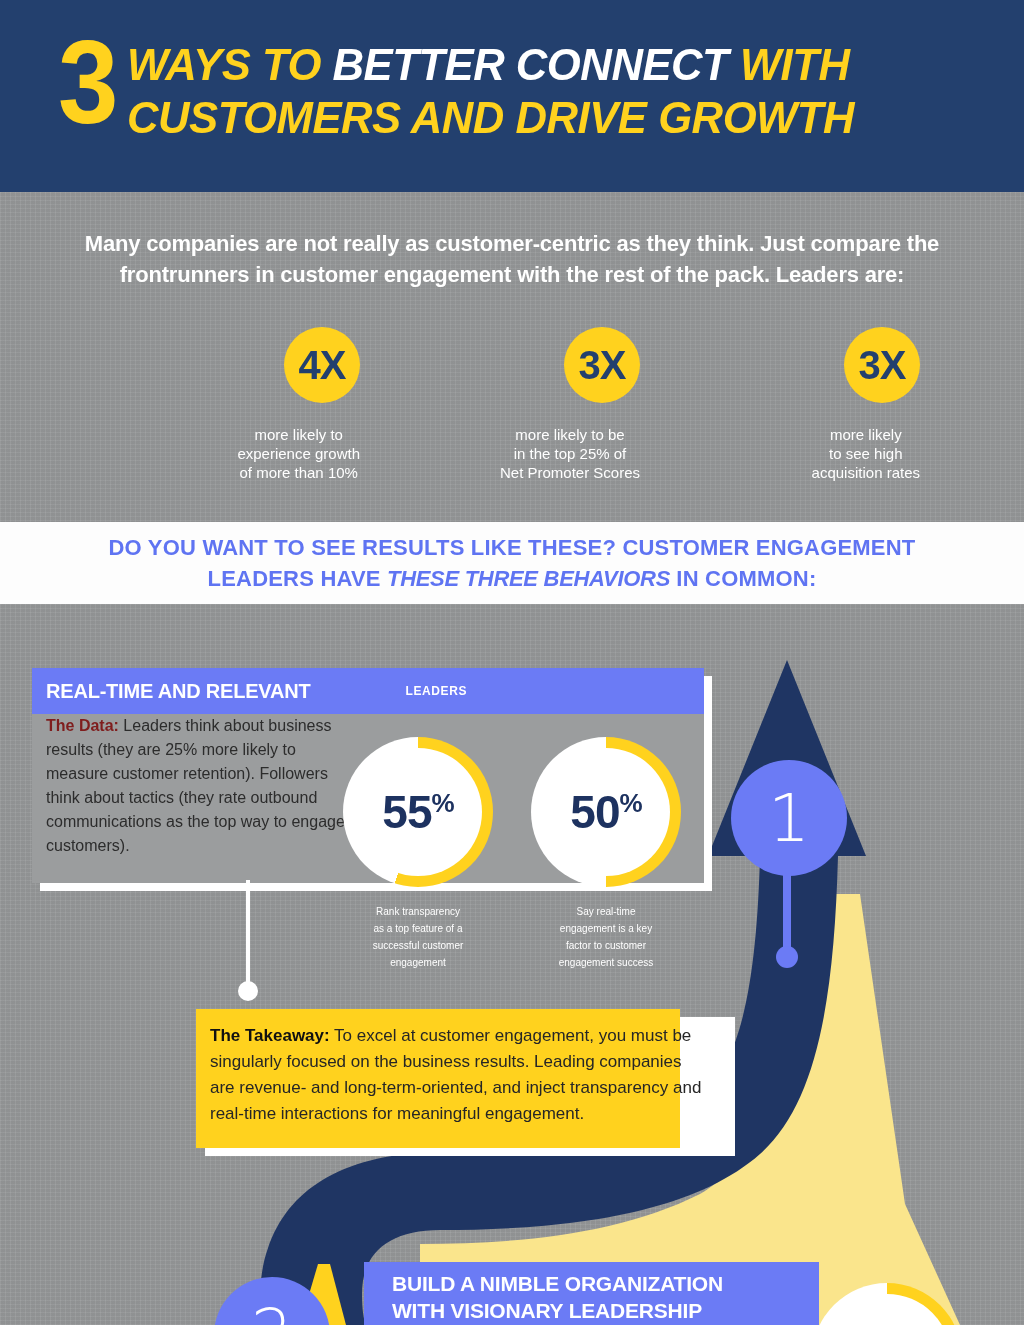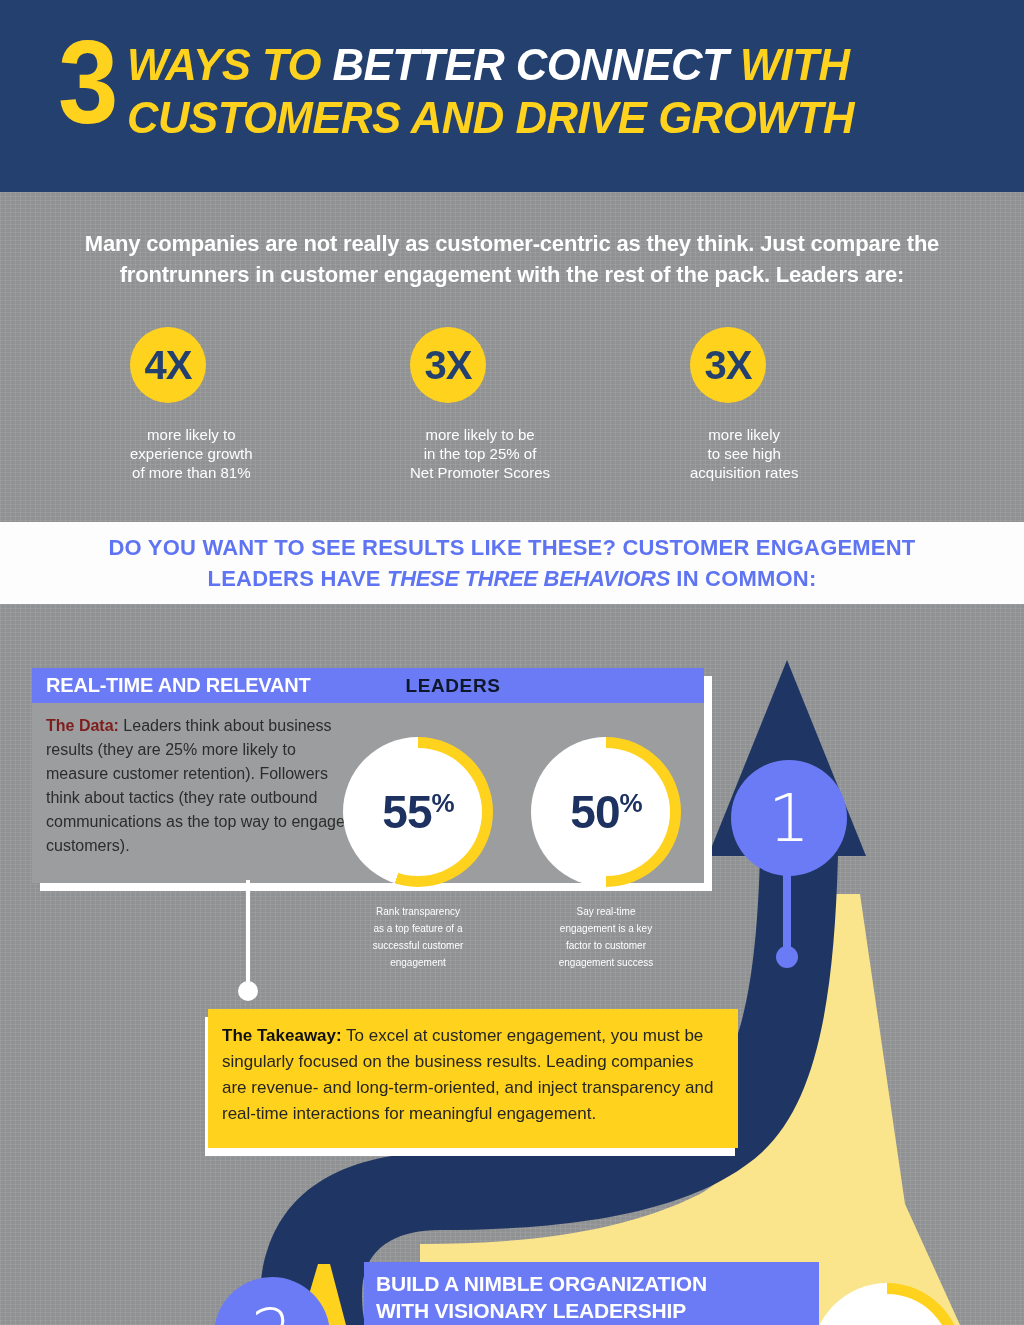--- a/index.html
+++ b/index.html
@@ -55,21 +55,21 @@
   }
   .intro-text{
     position:absolute;left:34px;top:36px;width:956px;
     color:#ffffff;font-size:22px;line-height:31px;font-weight:bold;
     text-align:center;letter-spacing:-0.2px;
   }
   .stats{
     position:absolute;left:130px;top:135px;width:790px;
     display:flex;justify-content:space-between;
   }
-  .stat{width:230px;display:flex;flex-direction:column;align-items:flex-start;}
+  .stat{width:230px;display:flex;flex-direction:column;align-items:flex-end;}
   .stat-circle{
     width:76px;height:76px;border-radius:50%;
     background:#ffd21e;color:#23406e;
     display:flex;align-items:center;justify-content:center;
     font-size:40px;font-weight:bold;letter-spacing:-1px;
   }
   .stat-cap{
     margin-top:22px;color:#ffffff;font-size:15px;line-height:19px;
     text-align:center;white-space:pre-line;
   }
@@ -92,28 +92,28 @@
   
   .card1-shadow{
     position:absolute;left:40px;top:676px;width:672px;height:215px;
     background:#ffffff;
   }
   .card1{
     position:absolute;left:32px;top:668px;width:672px;height:215px;
     background:#9b9d9e;
   }
   .card1-head{
-    position:absolute;left:0;top:0;width:672px;height:35px;
+    position:absolute;left:0;top:0;width:672px;height:46px;
     background:#6b7bf5;display:flex;align-items:center;
   }
   .card1-title{
     color:#ffffff;font-size:20px;font-weight:bold;margin-left:14px;letter-spacing:-0.2px;
   }
   .card1-leaders{
-    color:#0f172a;font-size:19px;font-weight:bold;margin-left:95px;letter-spacing:0.6px;
+    color:#ffffff;font-size:12px;font-weight:bold;margin-left:95px;letter-spacing:0.6px;
   }
   .card1-body{
     position:absolute;left:14px;top:46px;width:300px;
     color:#2c2c2c;font-size:16px;line-height:24px;
   }
   .card1-body b{color:#7f1d1d;}
 
   
   .donut{
     position:absolute;width:150px;height:150px;border-radius:50%;
@@ -134,21 +134,21 @@
   .donut-cap{
     position:absolute;width:180px;text-align:center;
     color:#ffffff;font-size:10px;line-height:17px;white-space:pre-line;
   }
 
   
   .take-shadow{
     position:absolute;left:205px;top:1017px;width:530px;height:139px;background:#ffffff;
   }
   .take{
-    position:absolute;left:208px;top:1009px;width:530px;height:139px;
+    position:absolute;left:196px;top:1009px;width:484px;height:139px;
     background:#ffd21e;
   }
   .take-text{
     position:absolute;left:14px;top:14px;width:500px;
     color:#262626;font-size:17px;line-height:26px;
   }
   .take-text b{color:#111;}
 
   
   .conn-line{position:absolute;left:246px;top:880px;width:4px;height:108px;background:#ffffff;}
@@ -172,20 +172,21 @@
   }
 
   
   .card2-head{
     position:absolute;left:364px;top:1262px;width:455px;height:70px;
     background:#6b7bf5;padding:8px 0 0 12px;box-sizing:border-box;
   }
   .card2-title{
     color:#ffffff;font-size:21px;line-height:27px;font-weight:bold;letter-spacing:-0.2px;
     white-space:pre-line;
+    margin-left:16px;
   }
 
   
   .donut3{
     position:absolute;left:812px;top:1283px;width:150px;height:150px;border-radius:50%;
   }
   .donut3 .hole{
     position:absolute;left:11px;top:11px;width:128px;height:128px;border-radius:50%;background:#ffffff;
   }
 </style>
@@ -205,21 +206,21 @@
   </div>
 
   <div class="intro">
     <div class="intro-text">Many companies are not really as customer-centric as they think. Just compare the frontrunners in customer engagement with the rest of the pack. Leaders are:</div>
     <div class="stats">
 
       <div class="stat">
         <div class="stat-circle">4X</div>
         <div class="stat-cap">more likely to
 experience growth
-of more than 81%</div>
+of more than 10%</div>
       </div>
 
       <div class="stat">
         <div class="stat-circle">3X</div>
         <div class="stat-cap">more likely to be
 in the top 25% of
 Net Promoter Scores</div>
       </div>
 
       <div class="stat">

